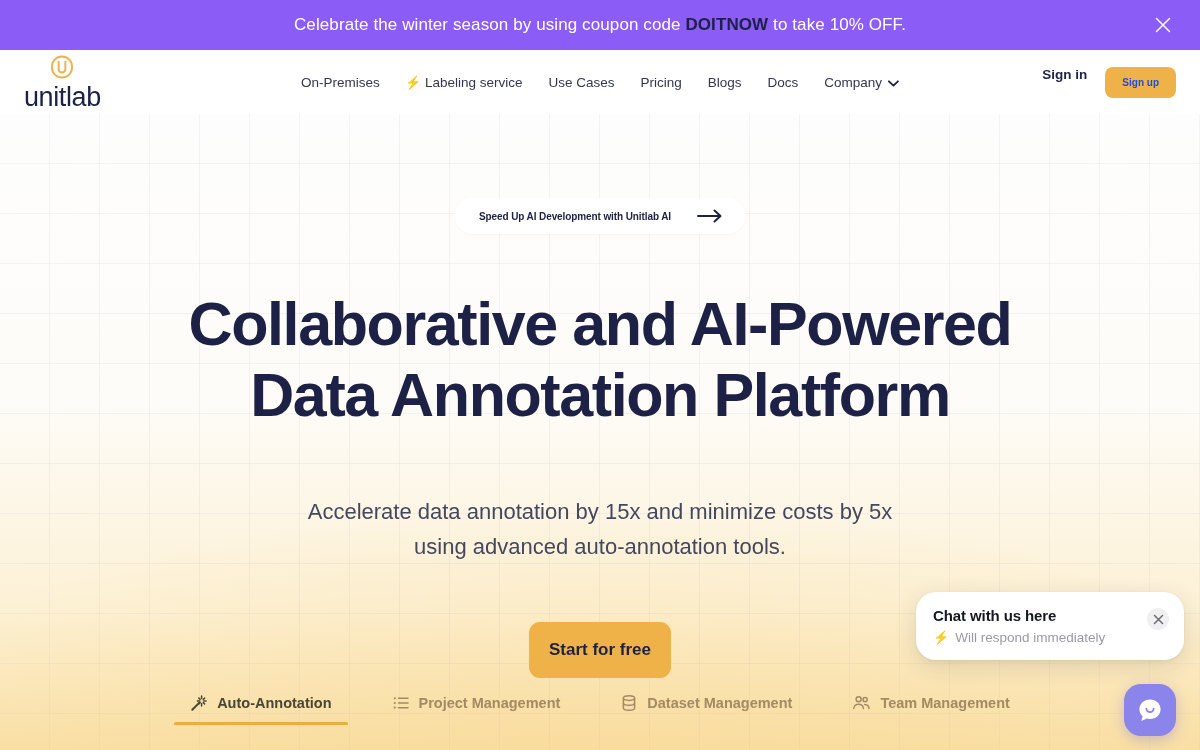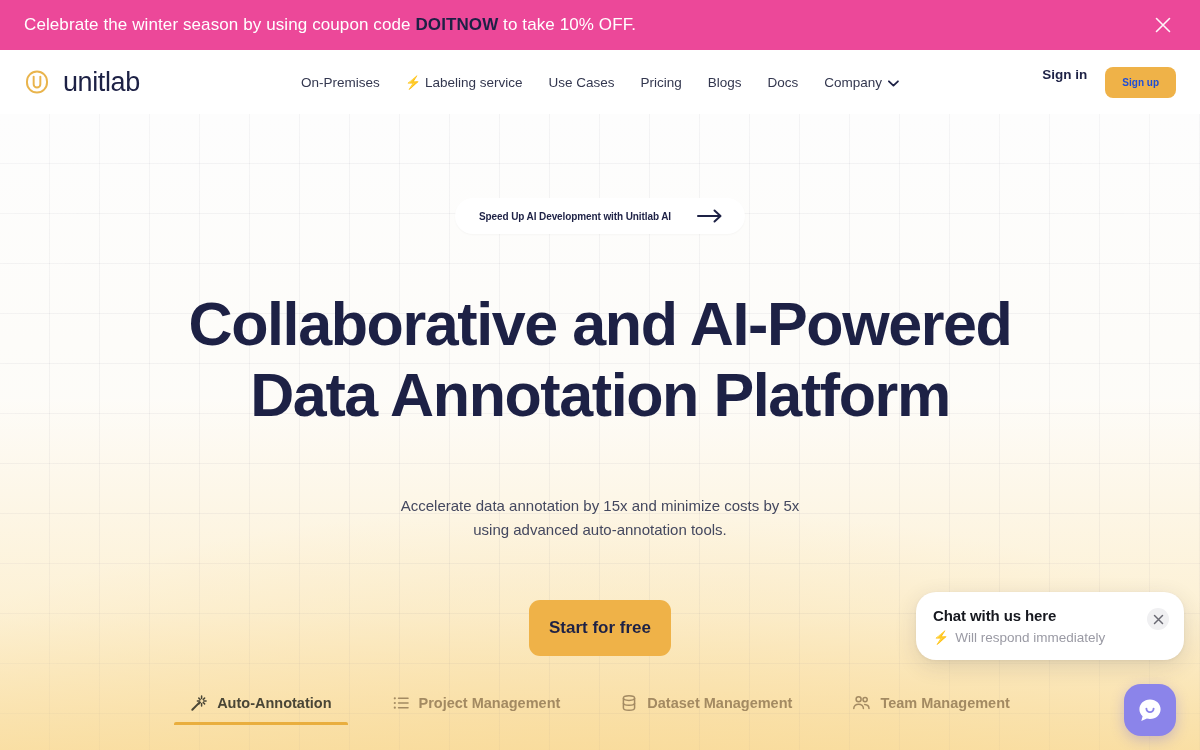--- a/index.html
+++ b/index.html
@@ -11,22 +11,22 @@
     -webkit-font-smoothing:antialiased;
   }
 
   
   .page { position:relative; width:1200px; height:750px; overflow:hidden; }
 
   
   .promo-banner {
     position:relative; z-index:40;
     height:50px; width:100%;
-    background:#ec4899;
-    display:flex; align-items:center; justify-content:flex-start;
+    background:#8b5cf6;
+    display:flex; align-items:center; justify-content:center;
     padding:8px 24px;
   }
   .promo-text {
     font-size:17px; font-weight:400; color:#ffffff;
     letter-spacing:.1px; white-space:nowrap;
   }
   .promo-code { font-weight:700; color:#1d2145; }
   .promo-close {
     position:absolute; right:22px; top:50%; transform:translateY(-50%);
     width:30px; height:30px; display:flex; align-items:center; justify-content:center;
@@ -35,21 +35,21 @@
   .promo-close svg { display:block; }
 
   
   .site-header {
     position:relative; z-index:30;
     height:64px; width:100%;
     background:#ffffff;
     display:flex; align-items:center;
     padding:0 24px;
   }
-  .brand { display:flex; align-items:center; gap:13px; cursor:pointer; }
+  .brand { display:flex; align-items:center; gap:4px; cursor:pointer;flex-direction:column; }
   .brand-mark { width:26px; height:26px; display:block; flex:none; }
   .brand-name {
     font-size:27px; font-weight:400; letter-spacing:-0.4px;
     color:#1d2145; line-height:1;
   }
 
   .main-nav {
     position:absolute; left:50%; transform:translateX(-50%);
     display:flex; align-items:flex-start; gap:26px;
   }
@@ -122,21 +122,21 @@
 
   .hero-title {
     margin-top:55px;
     font-size:61px; line-height:1.17; font-weight:700;
     letter-spacing:-1.4px; color:#1d2145;
   }
   .hero-title .l2 { display:block; }
 
   .hero-sub {
     margin-top:62px;
-    font-size:15px; line-height:1.6; font-weight:400;
+    font-size:22px; line-height:1.6; font-weight:400;
     color:#44485f;
   }
   .hero-sub .s2 { display:block; }
 
   .hero-cta {
     margin-top:58px;
     background:#efb248; color:#1d2145;
     font-size:17px; font-weight:600;
     border:none; border-radius:11px;
     padding:18px 20px; cursor:pointer;

